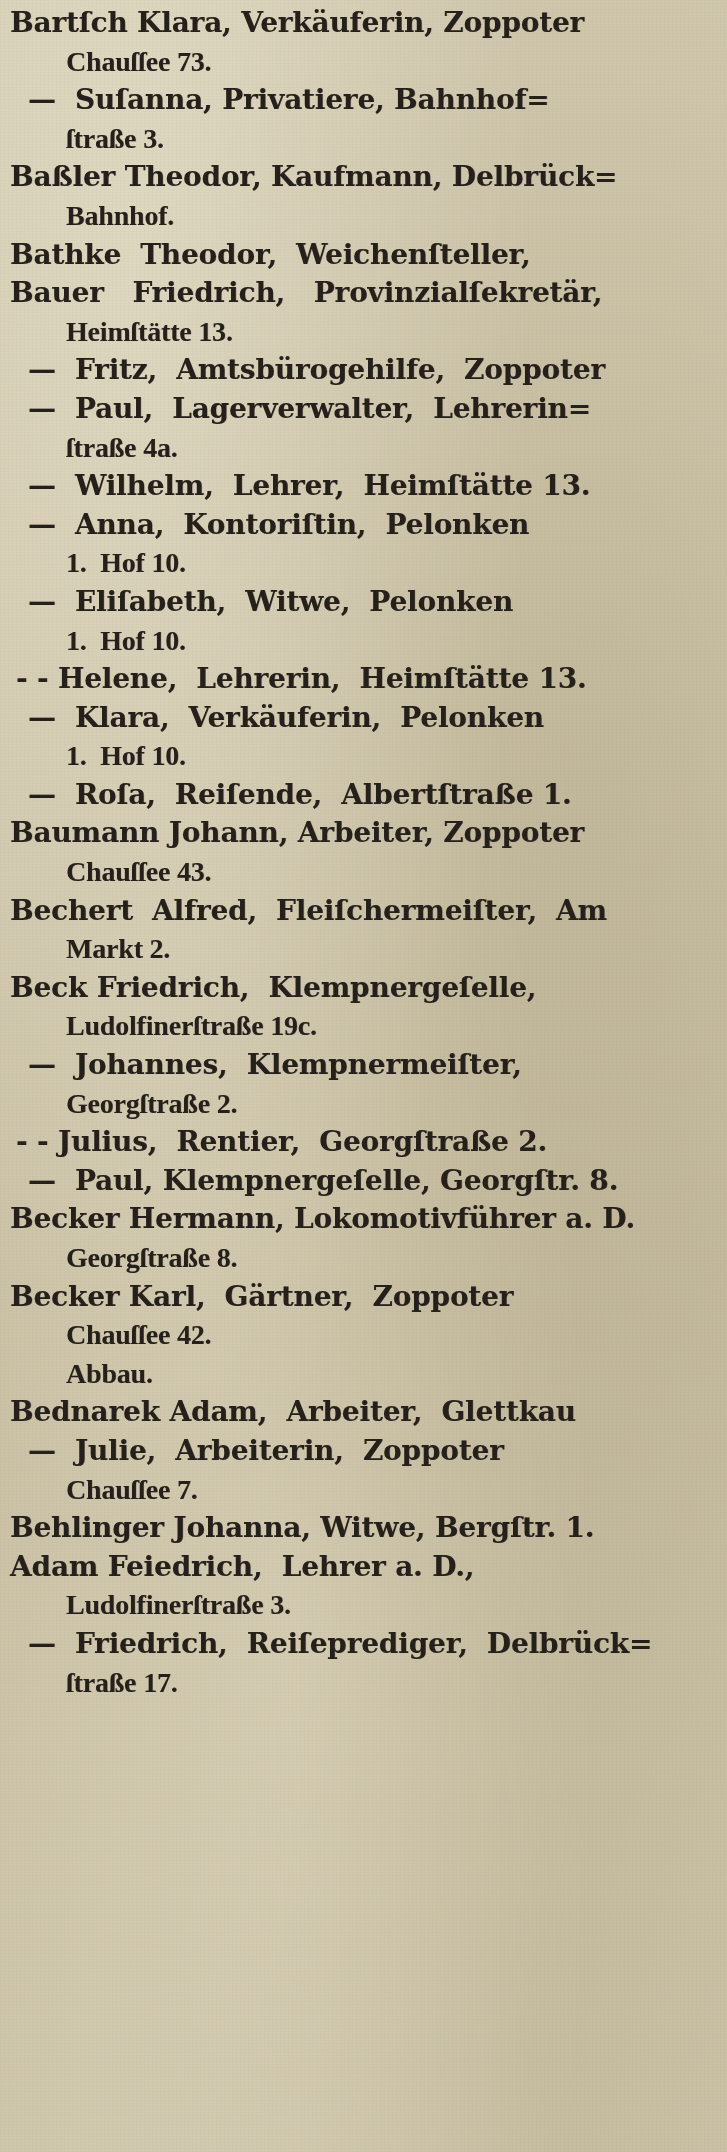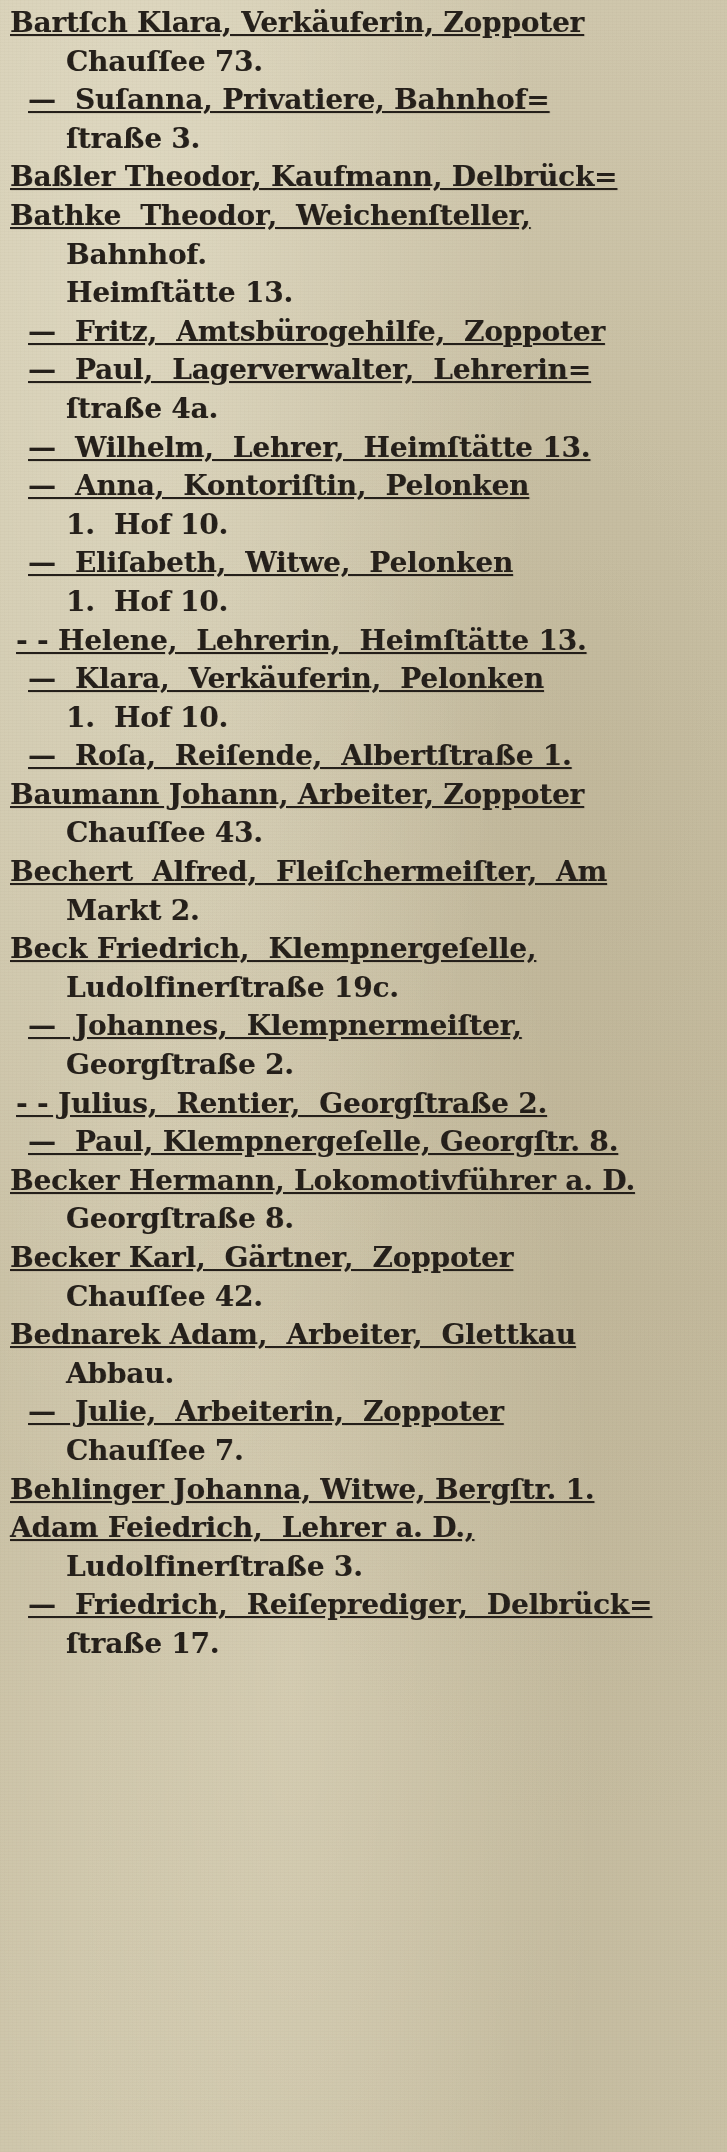--- a/index.html
+++ b/index.html
@@ -54,46 +54,47 @@
     font-size: 28px;
     line-height: 38.6px;
     letter-spacing: -0.2px;
     text-shadow: 0.4px 0.3px 0 rgba(40,34,26,0.30);
   }
   .line {
     white-space: pre-wrap;
     margin: 0;
     padding: 0;
   }
-  .indent-1 { padding-left: 56px; }
-  .indent-0 { padding-left: 0; text-decoration: underline; }
+  .indent-1 { padding-left: 56px; font-family: Liberation Serif, serif; }
+  .indent-0 { padding-left: 0; }
   .dash-line { padding-left: 18px; }
   .dashdash-line { padding-left: 6px; }
 </style>
 </head>
 <body>
 
 <div id="paper" style="color: rgb(36, 31, 26);">
   <div id="column">
       <div class="entry">
         <div class="line fraktur indent-0">Bartſch Klara, Verkäuferin, Zoppoter</div>
         <div class="line fraktur indent-1">Chauſſee 73.</div>
       </div>
       <div class="entry">
         <div class="line fraktur indent-0 dash-line">—  Suſanna, Privatiere, Bahnhof=</div>
         <div class="line fraktur indent-1">ſtraße 3.</div>
       </div>
       <div class="entry">
         <div class="line fraktur indent-0">Baßler Theodor, Kaufmann, Delbrück=</div>
       </div>
       <div class="entry">
+        <div class="line fraktur indent-1">Bahnhof.</div>
         <div class="line fraktur indent-0">Bathke  Theodor,  Weichenſteller,</div>
-        <div class="line fraktur indent-1">Bahnhof.</div>
       </div>
       <div class="entry">
+        <div class="line fraktur indent-0">Bauer   Friedrich,   Provinzialſekretär,</div>
         <div class="line fraktur indent-1">Heimſtätte 13.</div>
       </div>
       <div class="entry">
         <div class="line fraktur indent-0 dash-line">—  Fritz,  Amtsbürogehilfe,  Zoppoter</div>
       </div>
       <div class="entry">
         <div class="line fraktur indent-0 dash-line">—  Paul,  Lagerverwalter,  Lehrerin=</div>
         <div class="line fraktur indent-1">ſtraße 4a.</div>
       </div>
       <div class="entry">
@@ -141,22 +142,22 @@
       </div>
       <div class="entry">
         <div class="line fraktur indent-0">Becker Hermann, Lokomotivführer a. D.</div>
         <div class="line fraktur indent-1">Georgſtraße 8.</div>
       </div>
       <div class="entry">
         <div class="line fraktur indent-0">Becker Karl,  Gärtner,  Zoppoter</div>
         <div class="line fraktur indent-1">Chauſſee 42.</div>
       </div>
       <div class="entry">
+        <div class="line fraktur indent-1">Abbau.</div>
         <div class="line fraktur indent-0">Bednarek Adam,  Arbeiter,  Glettkau</div>
-        <div class="line fraktur indent-1">Abbau.</div>
       </div>
       <div class="entry">
         <div class="line fraktur indent-0 dash-line">—  Julie,  Arbeiterin,  Zoppoter</div>
         <div class="line fraktur indent-1">Chauſſee 7.</div>
       </div>
       <div class="entry">
         <div class="line fraktur indent-0">Behlinger Johanna, Witwe, Bergſtr. 1.</div>
       </div>
       <div class="entry">
         <div class="line fraktur indent-0">Adam Feiedrich,  Lehrer a. D.,</div>

